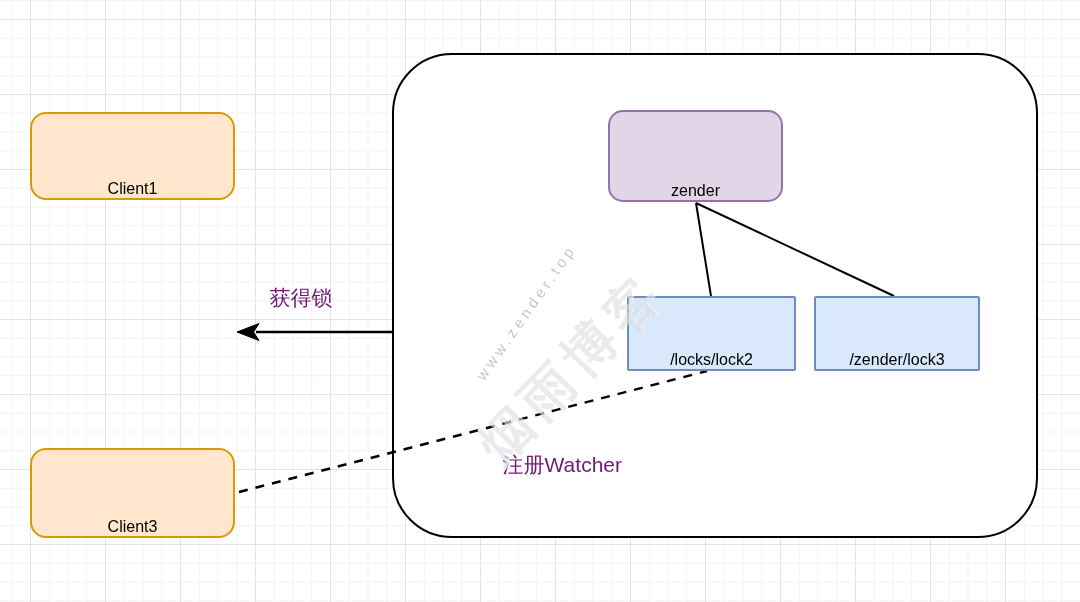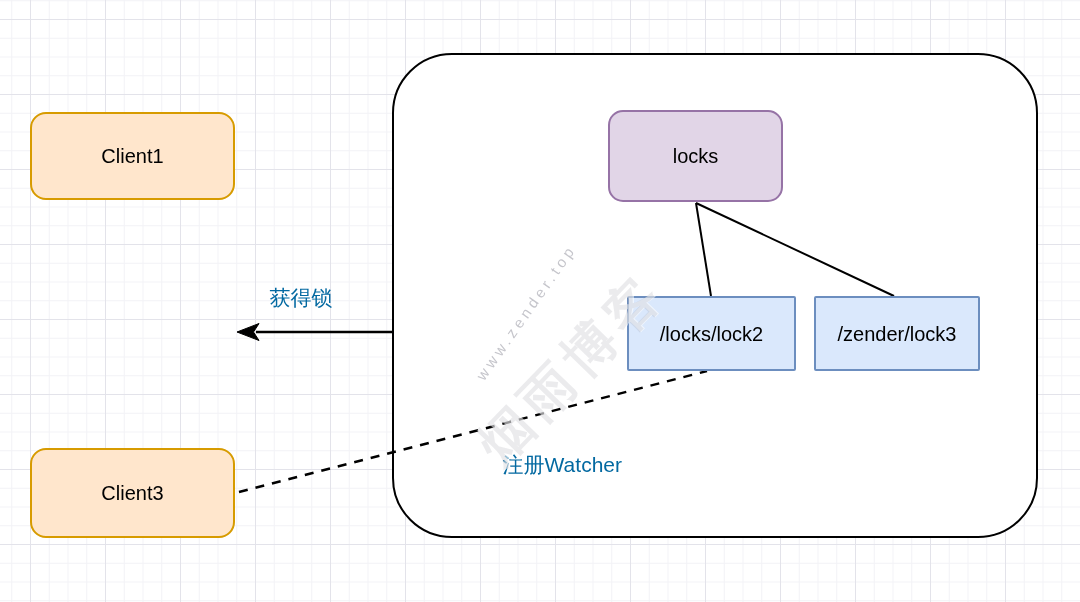--- a/index.html
+++ b/index.html
@@ -43,24 +43,24 @@
     position: absolute;
     left: 0;
     top: 0;
     width: 1080px;
     height: 602px;
     pointer-events: none;
   }
   .node {
     position: absolute;
     display: flex;
-    align-items: center;
+    align-items: flex-end;
     justify-content: center;
     box-sizing: border-box;
-    font-size: 20px;
+    font-size: 16px;
     color: #000000;
     border-radius: 16px;
     border: 2px solid;
     text-align: center;
     line-height: 1.2;
   }
   .node.client {
     background: var(--client-fill, #FFE6CC);
     border-color: var(--client-border, #D79B00);
     width: 205px;
@@ -80,21 +80,21 @@
     background: var(--node-fill, #DAE8FC);
     border-color: var(--node-border, #6C8EBF);
     top: 296px;
     width: 168px;
     height: 75px;
     border-radius: 2px;
   }
   .edge-label {
     position: absolute;
     font-size: 21px;
-    color: #0369a1;
+    color: #701a75;
     text-align: center;
     white-space: nowrap;
   }
   .watermark {
     position: absolute;
     inset: 0;
     pointer-events: none;
   }
   .wm-url {
     position: absolute;
@@ -139,21 +139,21 @@
   <div class="node client" style="top:112px; height:88px;">
     <span>Client1</span>
   </div>
 
 
   <div class="node client" style="top:448px;">
     <span>Client3</span>
   </div>
 
   <div class="node root">
-    <span>locks</span>
+    <span>zender</span>
   </div>
 
   <div class="node locknode" style="left:627px; width:169px;">
     <span>/locks/lock2</span>
   </div>
 
   <div class="node locknode" style="left:814px; width:166px;">
     <span>/zender/lock3</span>
   </div>
 

